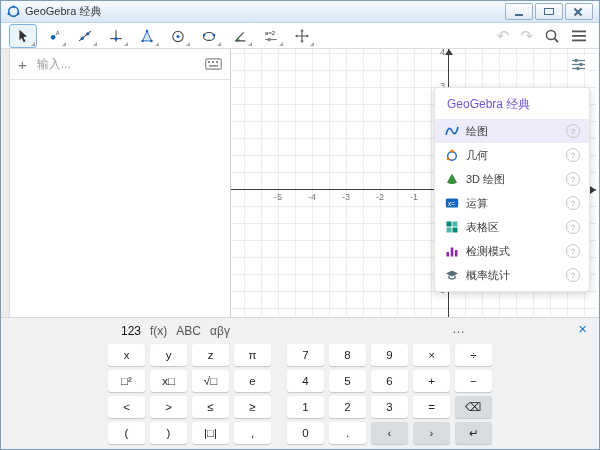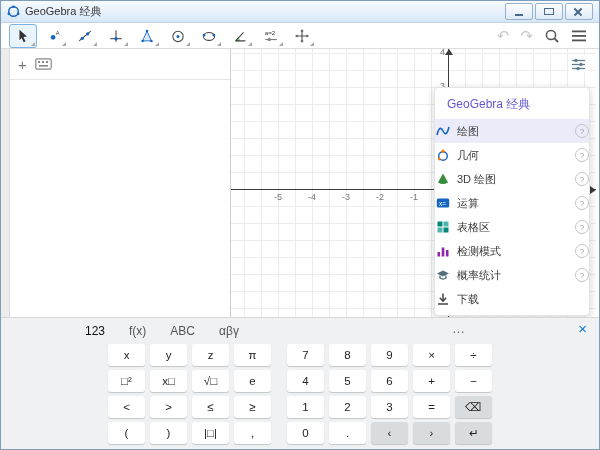--- a/index.html
+++ b/index.html
@@ -44,29 +44,29 @@
   .axis-x{position:absolute;left:0;right:0;top:140px;height:1px;background:#3c3c3c;}
   .axis-y{position:absolute;top:0;bottom:0;left:217px;width:1px;background:#3c3c3c;}
   .arrow-up{position:absolute;left:213.5px;top:0;width:0;height:0;border-left:4px solid transparent;border-right:4px solid transparent;border-bottom:6px solid #3c3c3c;}
   .arrow-right{position:absolute;right:0;top:137px;width:0;height:0;border-top:4px solid transparent;border-bottom:4px solid transparent;border-left:6px solid #3c3c3c;}
   .tick{position:absolute;font-size:9px;color:#777;width:18px;}
   .style-toggle{position:absolute;top:6px;right:8px;width:20px;height:18px;border-radius:3px;display:flex;align-items:center;justify-content:center;background:rgba(255,255,255,.85);}
 
   
   .menu-card{position:absolute;top:38px;right:6px;width:154px;background:#fff;border:1px solid #e4e4e4;border-radius:4px;box-shadow:0 2px 8px rgba(0,0,0,.18);padding:2px 0 4px;z-index:5;}
   .menu-header{font-size:12px;color:#6557d2;padding:6px 12px 6px;}
-  .menu-item{height:24px;display:flex;align-items:center;padding:0 0;gap:7px;font-size:11px;color:#3a3a3a;}
+  .menu-item{height:24px;display:flex;align-items:center;padding:0 9px;gap:7px;font-size:11px;color:#3a3a3a;}
   .menu-item.active{background:#ecebfa;}
   .mi-icon{width:15px;height:15px;display:flex;align-items:center;justify-content:center;flex:none;}
   .mi-label{white-space:nowrap;overflow:hidden;}
   .mi-help{margin-left:auto;width:12px;height:12px;border:1px solid #c4c4c4;border-radius:50%;font-size:8px;color:#9a9a9a;display:flex;align-items:center;justify-content:center;flex:none;}
 
   
   .keyboard{position:absolute;left:0;right:0;bottom:0;height:132px;background:#f0f1f3;border-top:1px solid #d8d8d8;box-sizing:border-box;}
-  .kb-tabs{position:relative;height:25px;display:flex;align-items:center;gap:24px;padding-left:84px;font-size:12px;color:#555;}
+  .kb-tabs{position:relative;height:25px;display:flex;align-items:center;gap:9px;padding-left:120px;font-size:12px;color:#555;}
   .kb-tab.active{color:#111;}
   .kb-more{position:absolute;right:132px;top:3px;color:#666;font-size:13px;letter-spacing:2px;}
   .kb-close{position:absolute;right:12px;top:3px;color:#1976d2;font-size:15px;line-height:1;}
   #kb-rows{display:flex;flex-direction:column;align-items:center;gap:4px;margin-top:1px;}
   .kb-row{display:flex;gap:5px;}
   .key{width:37px;height:22px;background:#fff;border-radius:3px;box-shadow:0 1px 1px rgba(0,0,0,.18);display:flex;align-items:center;justify-content:center;font-size:11.5px;color:#222;}
   .key.grey{background:#d9dcdf;}
   .key.group-end{margin-right:11px;}
 
   svg{display:block;}
@@ -188,20 +188,21 @@
       </span>
     </div>
   </div>
 
   <div class="main">
     <div class="gutter"></div>
 
     <div class="algebra">
       <div class="input-row">
         <span class="plus">+</span>
+        <input class="alg" type="text" placeholder="输入..." style="">
         <span>
           <svg width="17" height="12" viewBox="0 0 17 12">
               <rect x="0.8" y="0.8" width="15.4" height="10.4" rx="1.5" fill="none" stroke="#888" stroke-width="1.2"></rect>
               <rect x="3" y="3" width="2" height="2" fill="#888"></rect>
               <rect x="7" y="3" width="2" height="2" fill="#888"></rect>
               <rect x="11" y="3" width="2" height="2" fill="#888"></rect>
               <rect x="4" y="7" width="9" height="1.6" fill="#888"></rect>
             </svg>
         </span>
       </div>
@@ -314,29 +315,20 @@
           <span class="mi-icon">
               <svg width="14" height="14" viewBox="0 0 14 14">
                 <path d="M7 2.5 L13 5.5 L7 8.5 L1 5.5 Z" fill="#546e7a"></path>
                 <path d="M4 7.5 V10 Q7 12 10 10 V7.5" fill="none" stroke="#546e7a" stroke-width="1.4"></path>
               </svg>
             </span>
           <span class="mi-label">概率统计</span>
           <span class="mi-help">?</span>
         </div>
 
-        <div class="menu-item">
-          <span class="mi-icon">
-              <svg width="14" height="14" viewBox="0 0 14 14">
-                <path d="M7 1.5 V8.5 M3.8 5.8 L7 9.2 L10.2 5.8" stroke="#444" fill="none" stroke-width="1.5"></path>
-                <path d="M2 12 H12" stroke="#444" stroke-width="1.5"></path>
-              </svg>
-            </span>
-          <span class="mi-label">下载</span>
-        </div>
       </div>
     </div>
   </div>
 
   <div class="keyboard">
     <div class="kb-tabs">
       <span class="kb-tab active">123</span>
       <span class="kb-tab">f(x)</span>
       <span class="kb-tab">ABC</span>
       <span class="kb-tab">αβγ</span>

